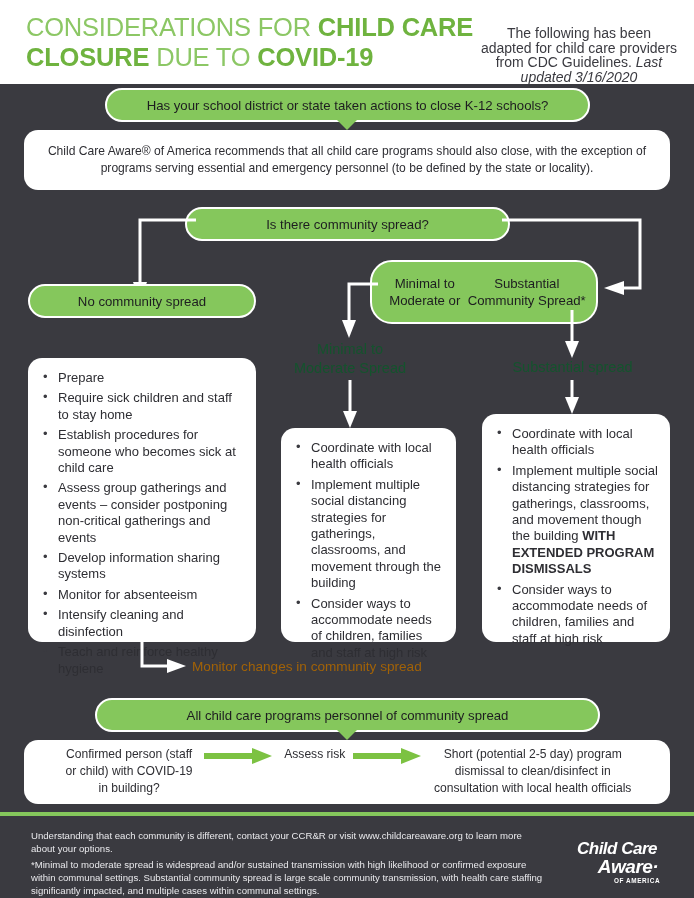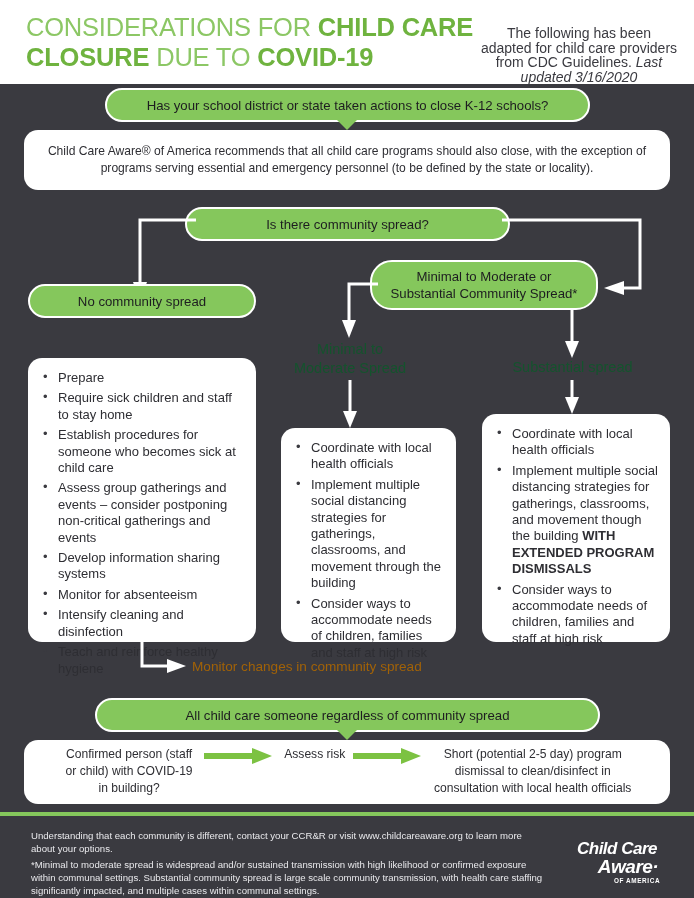--- a/index.html
+++ b/index.html
@@ -247,21 +247,21 @@
 
 <svg class="conn" style="left:500px; top:212px;" width="150" height="90" viewBox="0 0 150 90">
   <path d="M2 8 L140 8 L140 76 L122 76" stroke="#ffffff" stroke-width="3" fill="none"></path>
   <path d="M104 76 L124 69 L124 83 Z" fill="#ffffff"></path>
 </svg>
 
 <div class="pill" style="left:28px; top:284px; width:228px; height:34px;">
   <span>No community spread</span>
 </div>
 
-<div class="pill" style="left:370px; top:260px; width:228px; height:50px; flex-direction:column;">
+<div class="pill" style="left:370px; top:260px; width:228px; height:64px; flex-direction:row;">
   <span>Minimal to Moderate or</span>
   <span>Substantial Community Spread*</span>
 </div>
 
 <svg class="conn" style="left:322px; top:276px;" width="60" height="64" viewBox="0 0 60 64">
   <path d="M56 8 L27 8 L27 46" stroke="#ffffff" stroke-width="3" fill="none"></path>
   <path d="M27 62 L20 44 L34 44 Z" fill="#ffffff"></path>
 </svg>
 
 <svg class="conn" style="left:560px; top:310px;" width="24" height="50" viewBox="0 0 24 50">
@@ -318,21 +318,21 @@
 
 <svg class="conn" style="left:134px; top:636px;" width="60" height="42" viewBox="0 0 60 42">
   <path d="M8 0 L8 30 L36 30" stroke="#ffffff" stroke-width="3" fill="none"></path>
   <path d="M52 30 L33 23 L33 37 Z" fill="#ffffff"></path>
 </svg>
 <div class="monitor-text" style="left:192px; top:658px;">
   <span>Monitor changes in community spread</span>
 </div>
 
 <div class="pill" style="left:95px; top:698px; width:505px; height:34px;">
-  <span>All child care someone regardless of community spread</span>
+  <span>All child care programs personnel of community spread</span>
 </div>
 <div class="pill-notch" style="left:336px; top:729px;"></div>
 
 <div class="flowcard" style="left:24px; top:740px; width:646px; height:64px;">
   <div class="fcell" style="width:175px;">
     <span>Confirmed person (staff</span><br>
     <span>or child) with COVID-19</span><br>
     <span>in building?</span>
   </div>
   <svg class="arrowg" width="72" height="20" viewBox="0 0 72 20">

